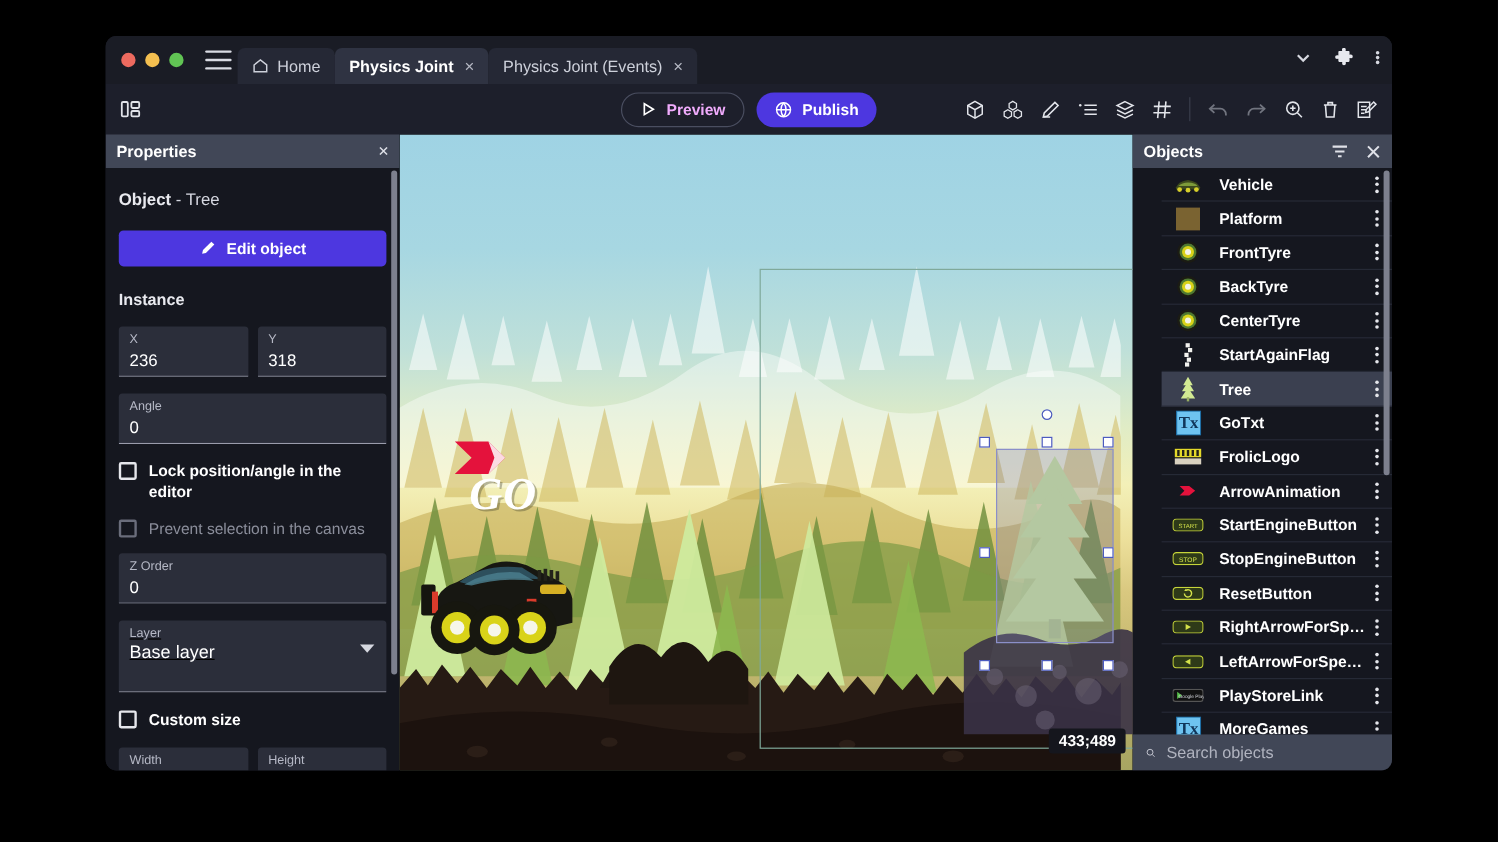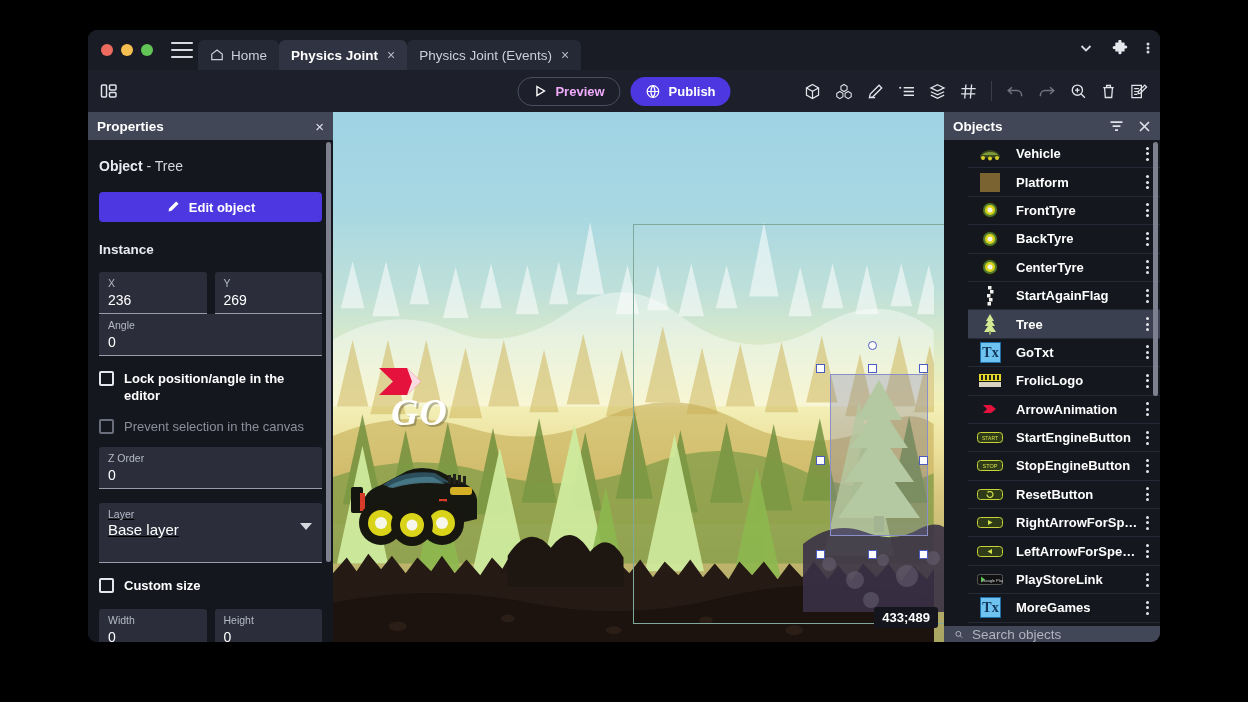--- a/index.html
+++ b/index.html
@@ -257,21 +257,21 @@
     white-space: nowrap; overflow: hidden; text-overflow: ellipsis;
   }
   .kebab { width: 14px; flex: none; display:flex; flex-direction: column;
     align-items:center; gap:2.5px; cursor: pointer;}
   .kebab i { width: 3px; height: 3px; border-radius: 50%; background: #e5e6eb; display:block;}
   .obj-scroll {
     position: absolute; right: 2px; top: 2px;
     width: 5px; height: 254px; background: #7d808e; border-radius: 3px;
   }
   .search-bar {
-    height: 16px; background: #414757; flex: none;
+    height: 30px; background: #414757; flex: none;
     display: flex; align-items: center; gap: 9px; padding: 0 11px;
   }
   .search-bar input {
     background: transparent; border: none; outline: none;
     color: #c6c8d2; font-size: 13.5px;
     font-family: "Liberation Sans", sans-serif; flex: 1;
   }
   .search-bar input::placeholder { color: #b0b3bf; }
 </style>
 </head>
@@ -449,25 +449,25 @@
 
         <div class="section-label">Instance</div>
 
         <div class="field-row">
           <div class="field">
             <div class="lab">X</div>
             <div class="val">236</div>
           </div>
           <div class="field">
             <div class="lab">Y</div>
-            <div class="val">269</div>
+            <div class="val">318</div>
           </div>
         </div>
 
-        <div class="field full" style="">
+        <div class="field full" style="margin-top:14px;">
           <div class="lab">Angle</div>
           <div class="val">0</div>
         </div>
 
         <div class="chk-row">
           <span class="chk"></span>
           <span class="chk-label">Lock position/angle in the editor</span>
         </div>
 
         <div class="chk-row">

